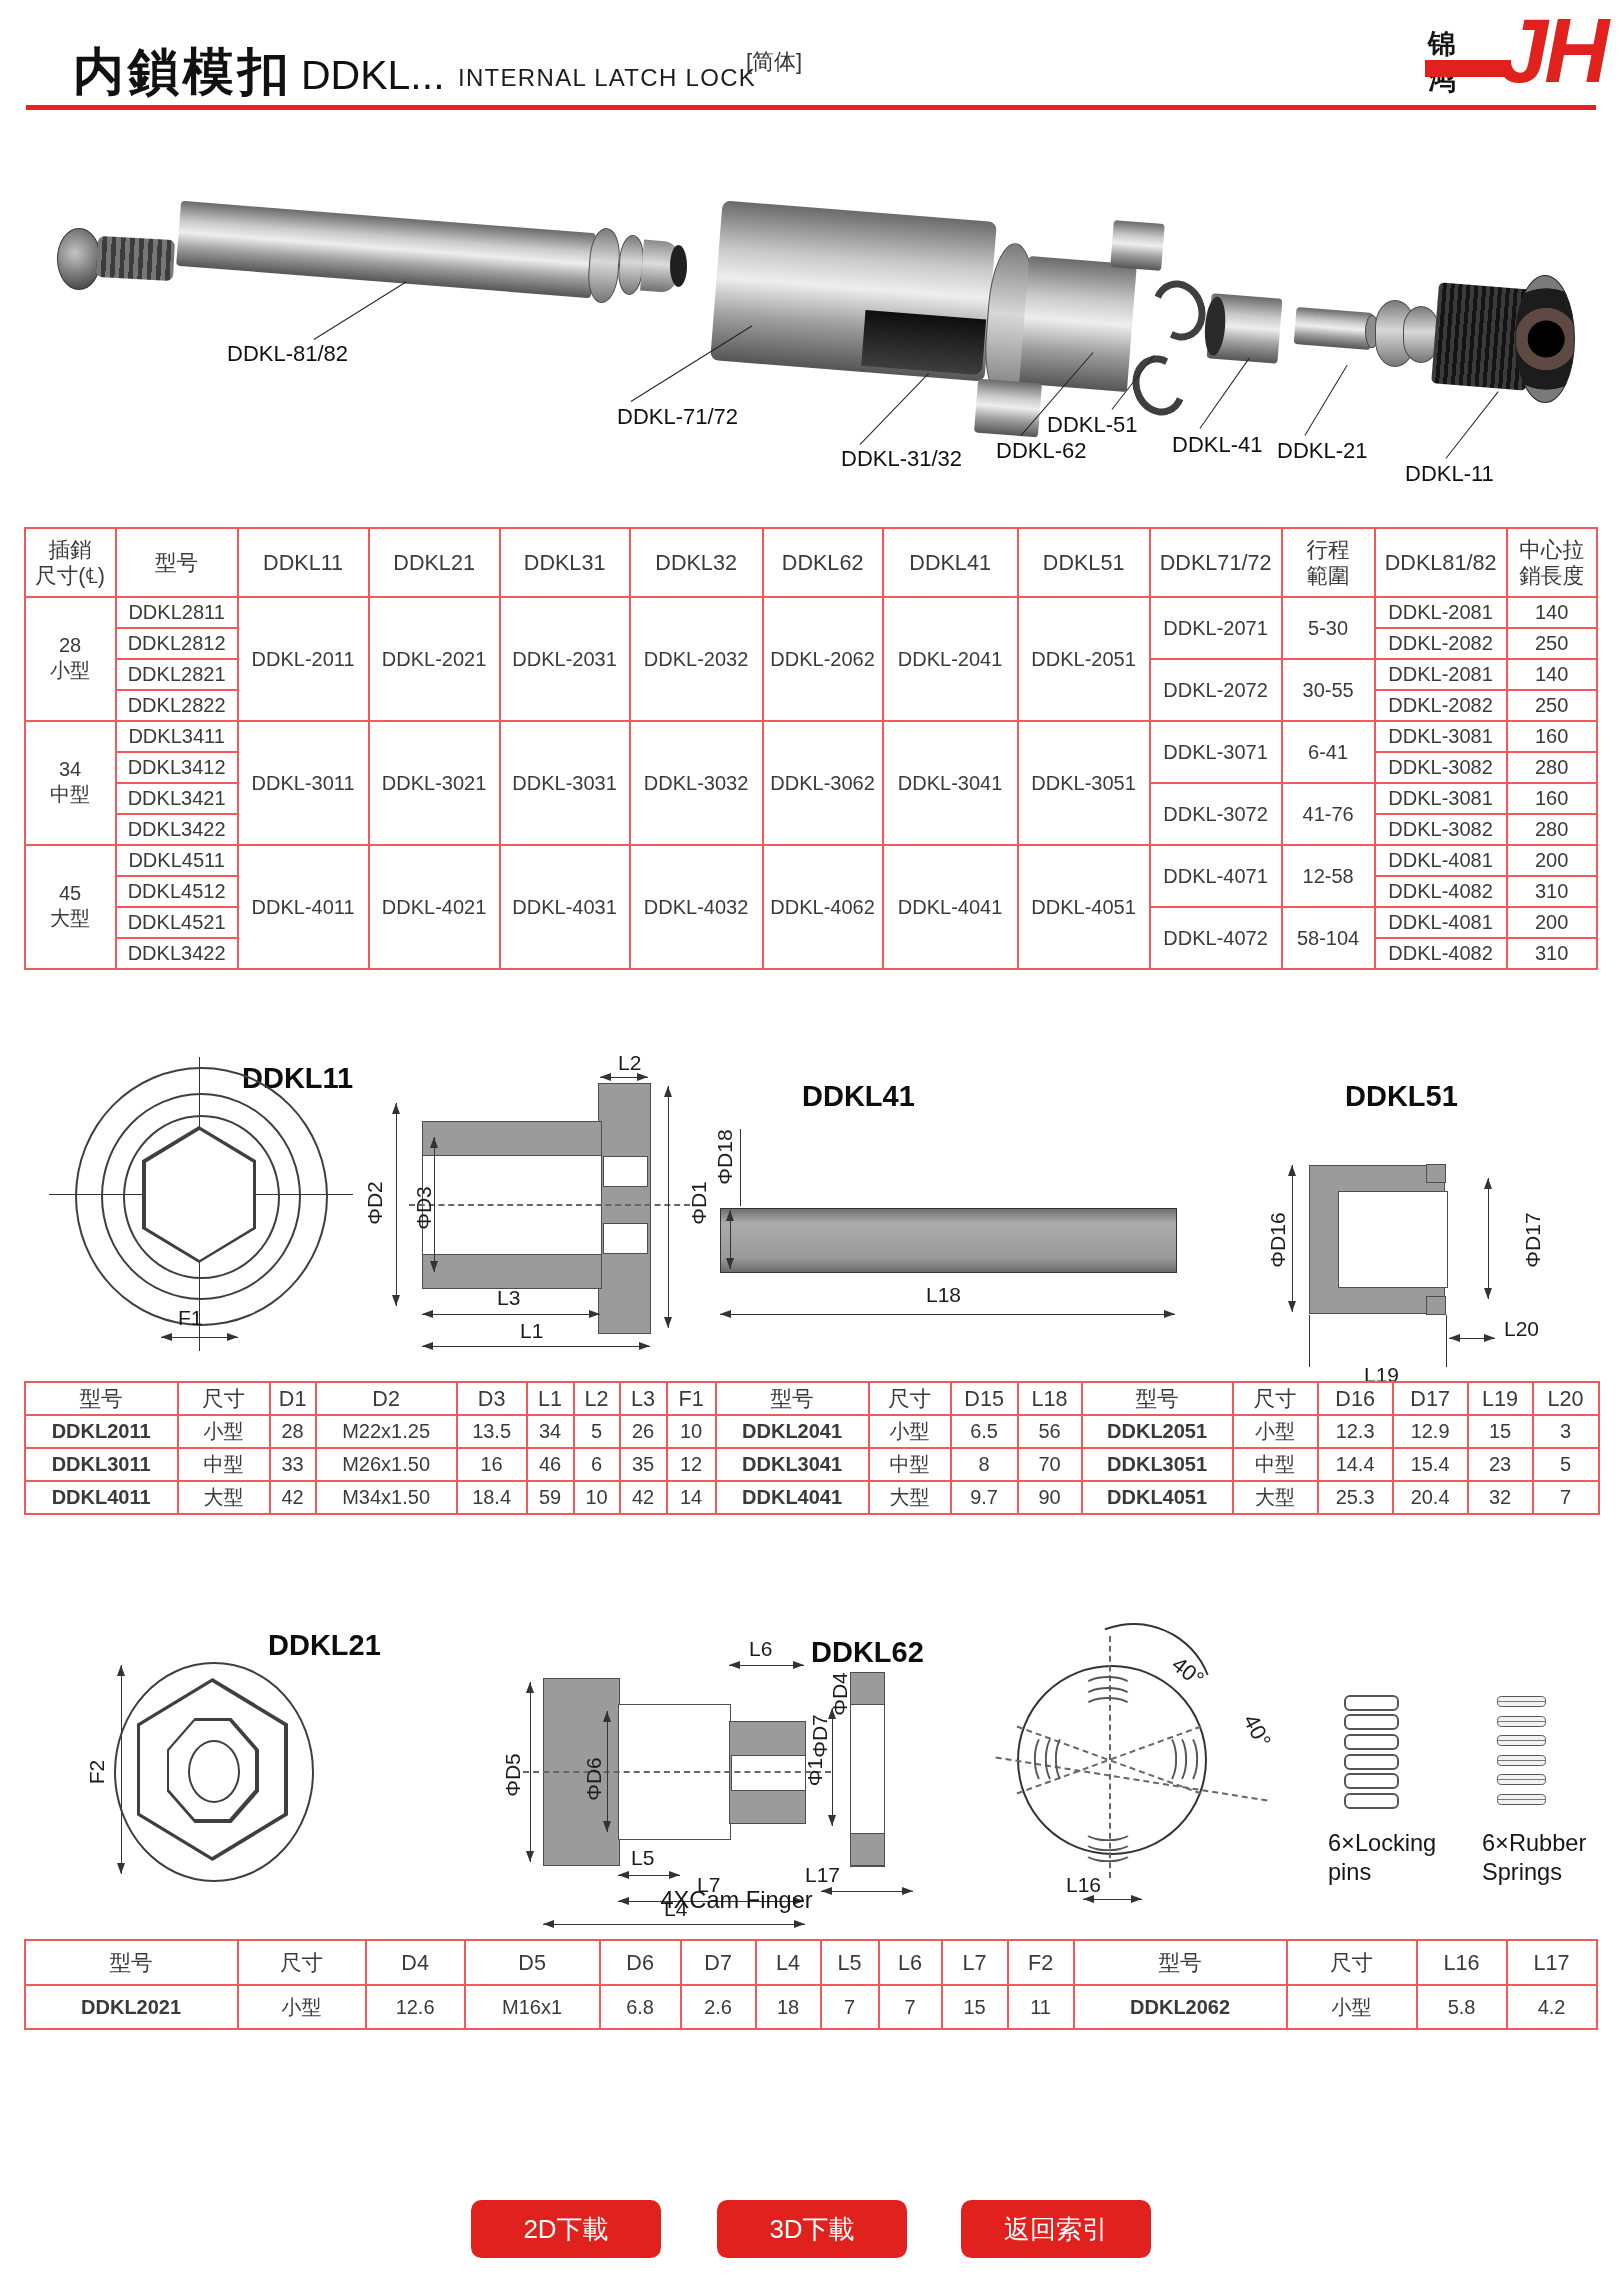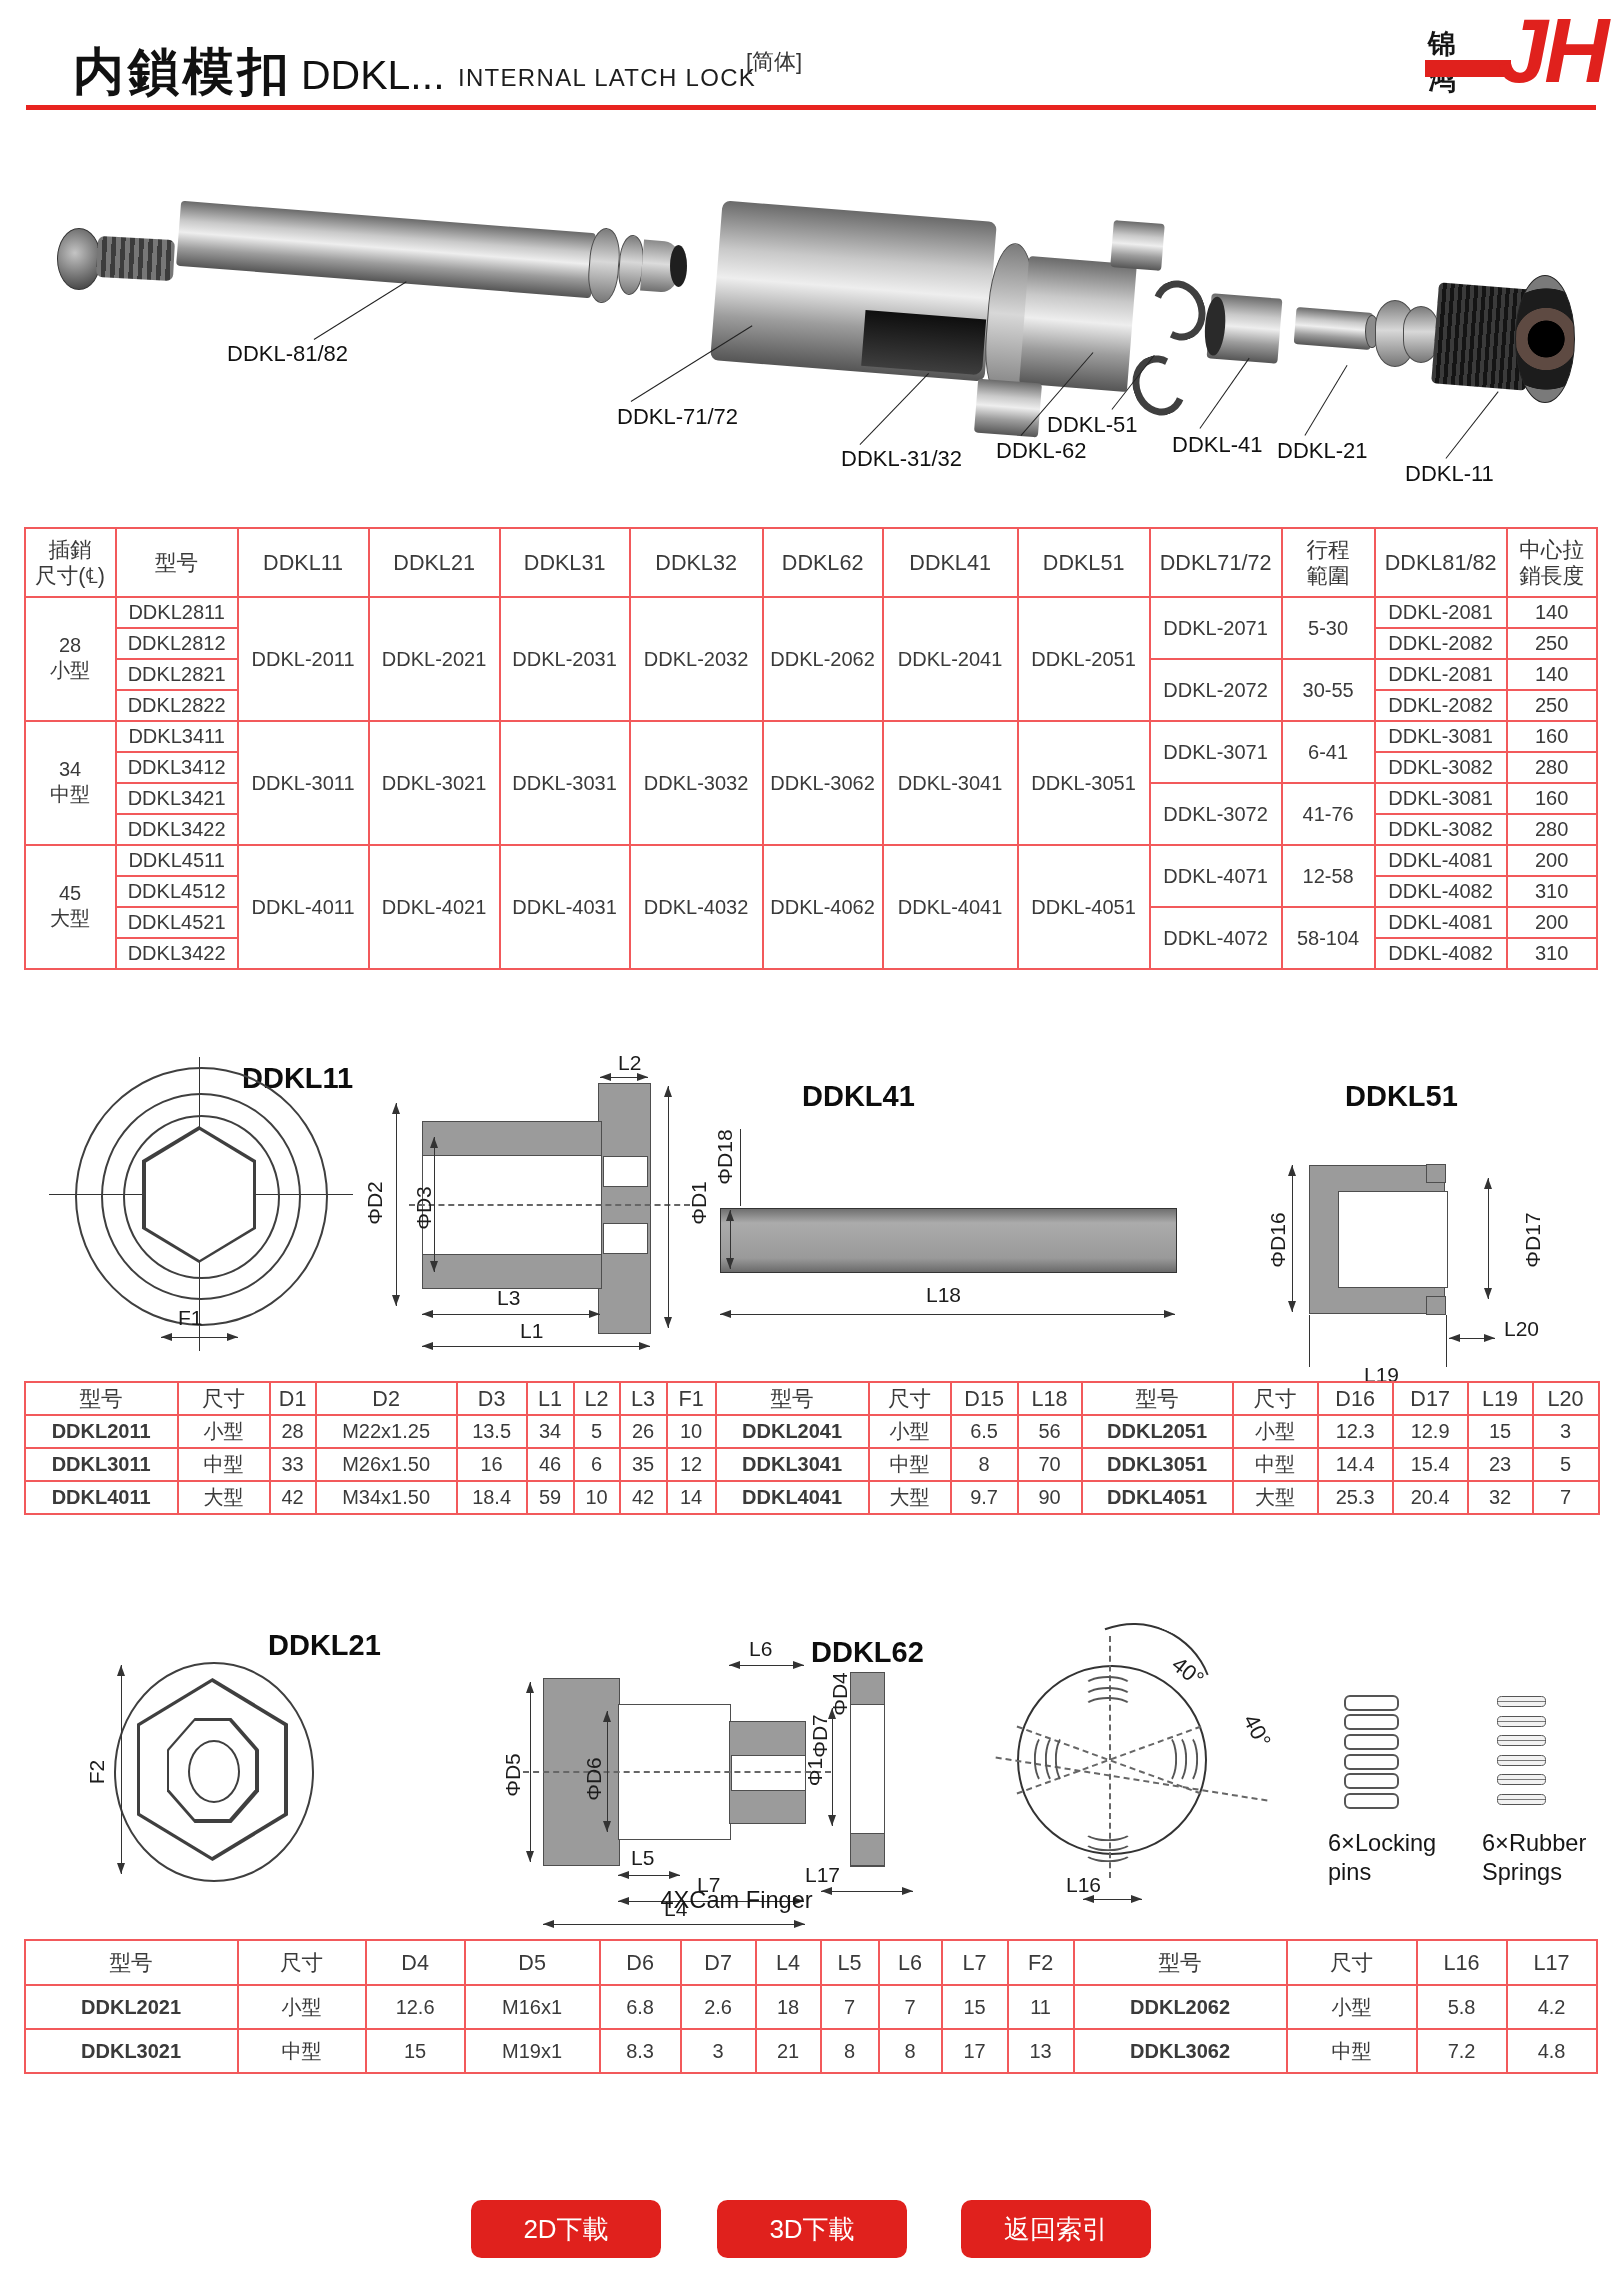--- a/index.html
+++ b/index.html
@@ -593,37 +593,20 @@
     <td>18</td>
     <td>7</td>
     <td>7</td>
     <td>15</td>
     <td>11</td>
     <td class="b">DDKL2062</td>
     <td class="cjk">小型</td>
     <td>5.8</td>
     <td>4.2</td>
   </tr>
-  <tr style="height:44px;">
-    <td class="b">DDKL3021</td>
-    <td class="cjk">中型</td>
-    <td>15</td>
-    <td>M19x1</td>
-    <td>8.3</td>
-    <td>3</td>
-    <td>21</td>
-    <td>8</td>
-    <td>8</td>
-    <td>17</td>
-    <td>13</td>
-    <td class="b">DDKL3062</td>
-    <td class="cjk">中型</td>
-    <td>7.2</td>
-    <td>4.8</td>
-  </tr>
 </tbody>
     </table>
 </div>
 
 <div class="btn" style="left:471px; top:2200px;">
   <span>2D下載</span>
 </div>
 <div class="btn" style="left:717px; top:2200px;">
   <span>3D下載</span>
 </div>

